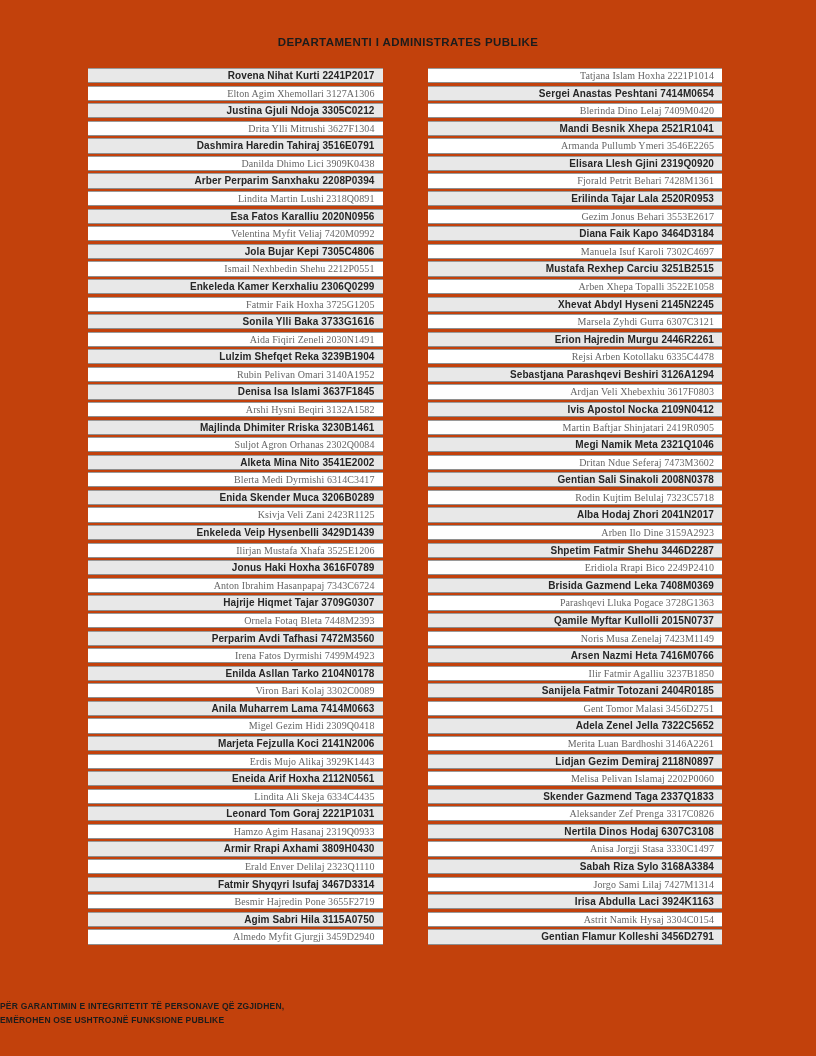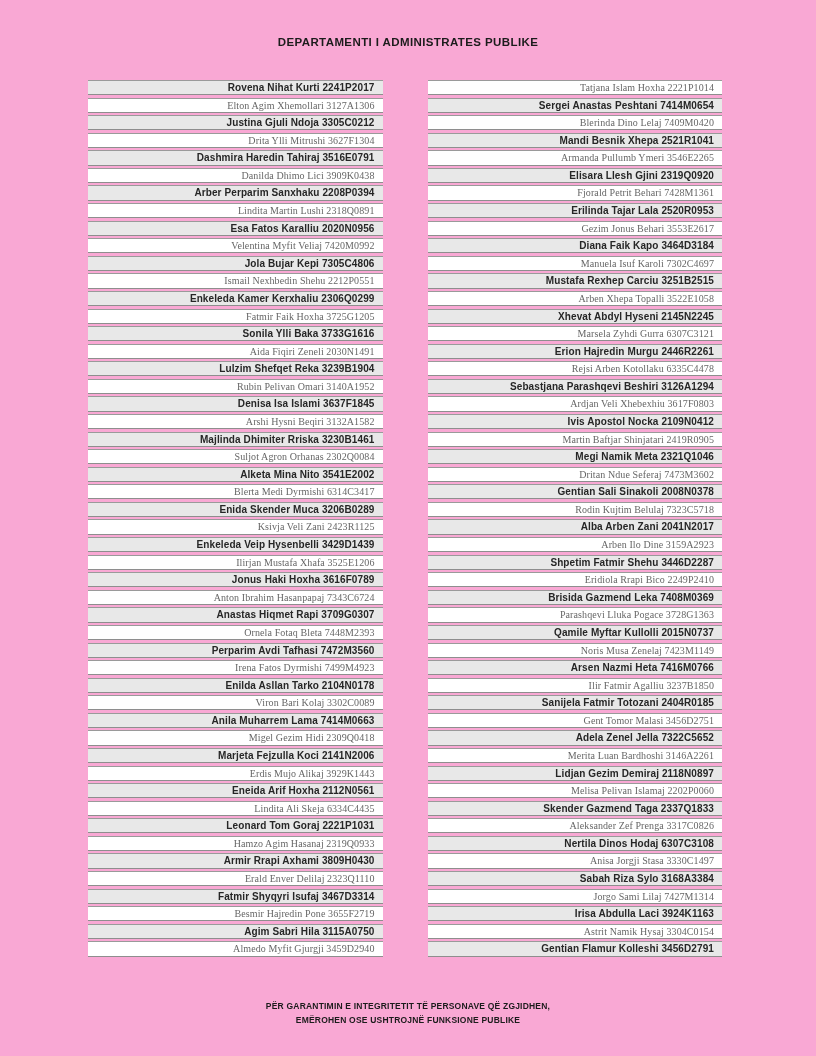--- a/index.html
+++ b/index.html
@@ -9,36 +9,36 @@
     width: 816px;
     height: 1056px;
     font-family: "Liberation Sans", sans-serif;
     position: relative;
     overflow: hidden;
   }
   .page {
     position: relative;
     width: 816px;
     height: 1056px;
-    background: #f9a8d4;
+    background: #c2410c;
   }
   .doc-title {
     position: absolute;
     top: 36px;
     left: 0;
     width: 816px;
     text-align: center;
     font-size: 11.5px;
     font-weight: 600;
     letter-spacing: 0.4px;
     color: #1c1c1c;
   }
   .columns {
     position: absolute;
-    top: 80px;
+    top: 68px;
     left: 88px;
     width: 634px;
     display: flex;
     gap: 45px;
   }
   .name-column {
     width: 297px;
   }
   .row {
     box-sizing: content-box;
@@ -63,21 +63,20 @@
     background: #ffffff;
     font-weight: normal;
     color: var(--text-regular, #666666);
     font-family: Liberation Serif, serif;
   }
   .footer {
     position: absolute;
     top: 999px;
     left: 0;
     width: 816px;
-    text-align: center;
     font-size: 8.5px;
     font-weight: bold;
     letter-spacing: 0.2px;
     color: #1c1c1c;
     line-height: 14px;
   }
 </style>
 </head>
 <body>
 
@@ -109,21 +108,21 @@
         <div class="row shaded">Majlinda Dhimiter Rriska 3230B1461</div>
         <div class="row plain">Suljot Agron Orhanas 2302Q0084</div>
         <div class="row shaded">Alketa Mina Nito 3541E2002</div>
         <div class="row plain">Blerta Medi Dyrmishi 6314C3417</div>
         <div class="row shaded">Enida Skender Muca 3206B0289</div>
         <div class="row plain">Ksivja Veli Zani 2423R1125</div>
         <div class="row shaded">Enkeleda Veip Hysenbelli 3429D1439</div>
         <div class="row plain">Ilirjan Mustafa Xhafa 3525E1206</div>
         <div class="row shaded">Jonus Haki Hoxha 3616F0789</div>
         <div class="row plain">Anton Ibrahim Hasanpapaj 7343C6724</div>
-        <div class="row shaded">Anastas Hiqmet Rapi 3709G0307</div>
+        <div class="row shaded">Hajrije Hiqmet Tajar 3709G0307</div>
         <div class="row plain">Ornela Fotaq Bleta 7448M2393</div>
         <div class="row shaded">Perparim Avdi Tafhasi 7472M3560</div>
         <div class="row plain">Irena Fatos Dyrmishi 7499M4923</div>
         <div class="row shaded">Enilda Asllan Tarko 2104N0178</div>
         <div class="row plain">Viron Bari Kolaj 3302C0089</div>
         <div class="row shaded">Anila Muharrem Lama 7414M0663</div>
         <div class="row plain">Migel Gezim Hidi 2309Q0418</div>
         <div class="row shaded">Marjeta Fejzulla Koci 2141N2006</div>
         <div class="row plain">Erdis Mujo Alikaj 3929K1443</div>
         <div class="row shaded">Eneida Arif Hoxha 2112N0561</div>
@@ -156,21 +155,21 @@
         <div class="row shaded">Erion Hajredin Murgu 2446R2261</div>
         <div class="row plain">Rejsi Arben Kotollaku 6335C4478</div>
         <div class="row shaded">Sebastjana Parashqevi Beshiri 3126A1294</div>
         <div class="row plain">Ardjan Veli Xhebexhiu 3617F0803</div>
         <div class="row shaded">Ivis Apostol Nocka 2109N0412</div>
         <div class="row plain">Martin Baftjar Shinjatari 2419R0905</div>
         <div class="row shaded">Megi Namik Meta 2321Q1046</div>
         <div class="row plain">Dritan Ndue Seferaj 7473M3602</div>
         <div class="row shaded">Gentian Sali Sinakoli 2008N0378</div>
         <div class="row plain">Rodin Kujtim Belulaj 7323C5718</div>
-        <div class="row shaded">Alba Arben Zani 2041N2017</div>
+        <div class="row shaded">Alba Hodaj Zhori 2041N2017</div>
         <div class="row plain">Arben Ilo Dine 3159A2923</div>
         <div class="row shaded">Shpetim Fatmir Shehu 3446D2287</div>
         <div class="row plain">Eridiola Rrapi Bico 2249P2410</div>
         <div class="row shaded">Brisida Gazmend Leka 7408M0369</div>
         <div class="row plain">Parashqevi Lluka Pogace 3728G1363</div>
         <div class="row shaded">Qamile Myftar Kullolli 2015N0737</div>
         <div class="row plain">Noris Musa Zenelaj 7423M1149</div>
         <div class="row shaded">Arsen Nazmi Heta 7416M0766</div>
         <div class="row plain">Ilir Fatmir Agalliu 3237B1850</div>
         <div class="row shaded">Sanijela Fatmir Totozani 2404R0185</div>

